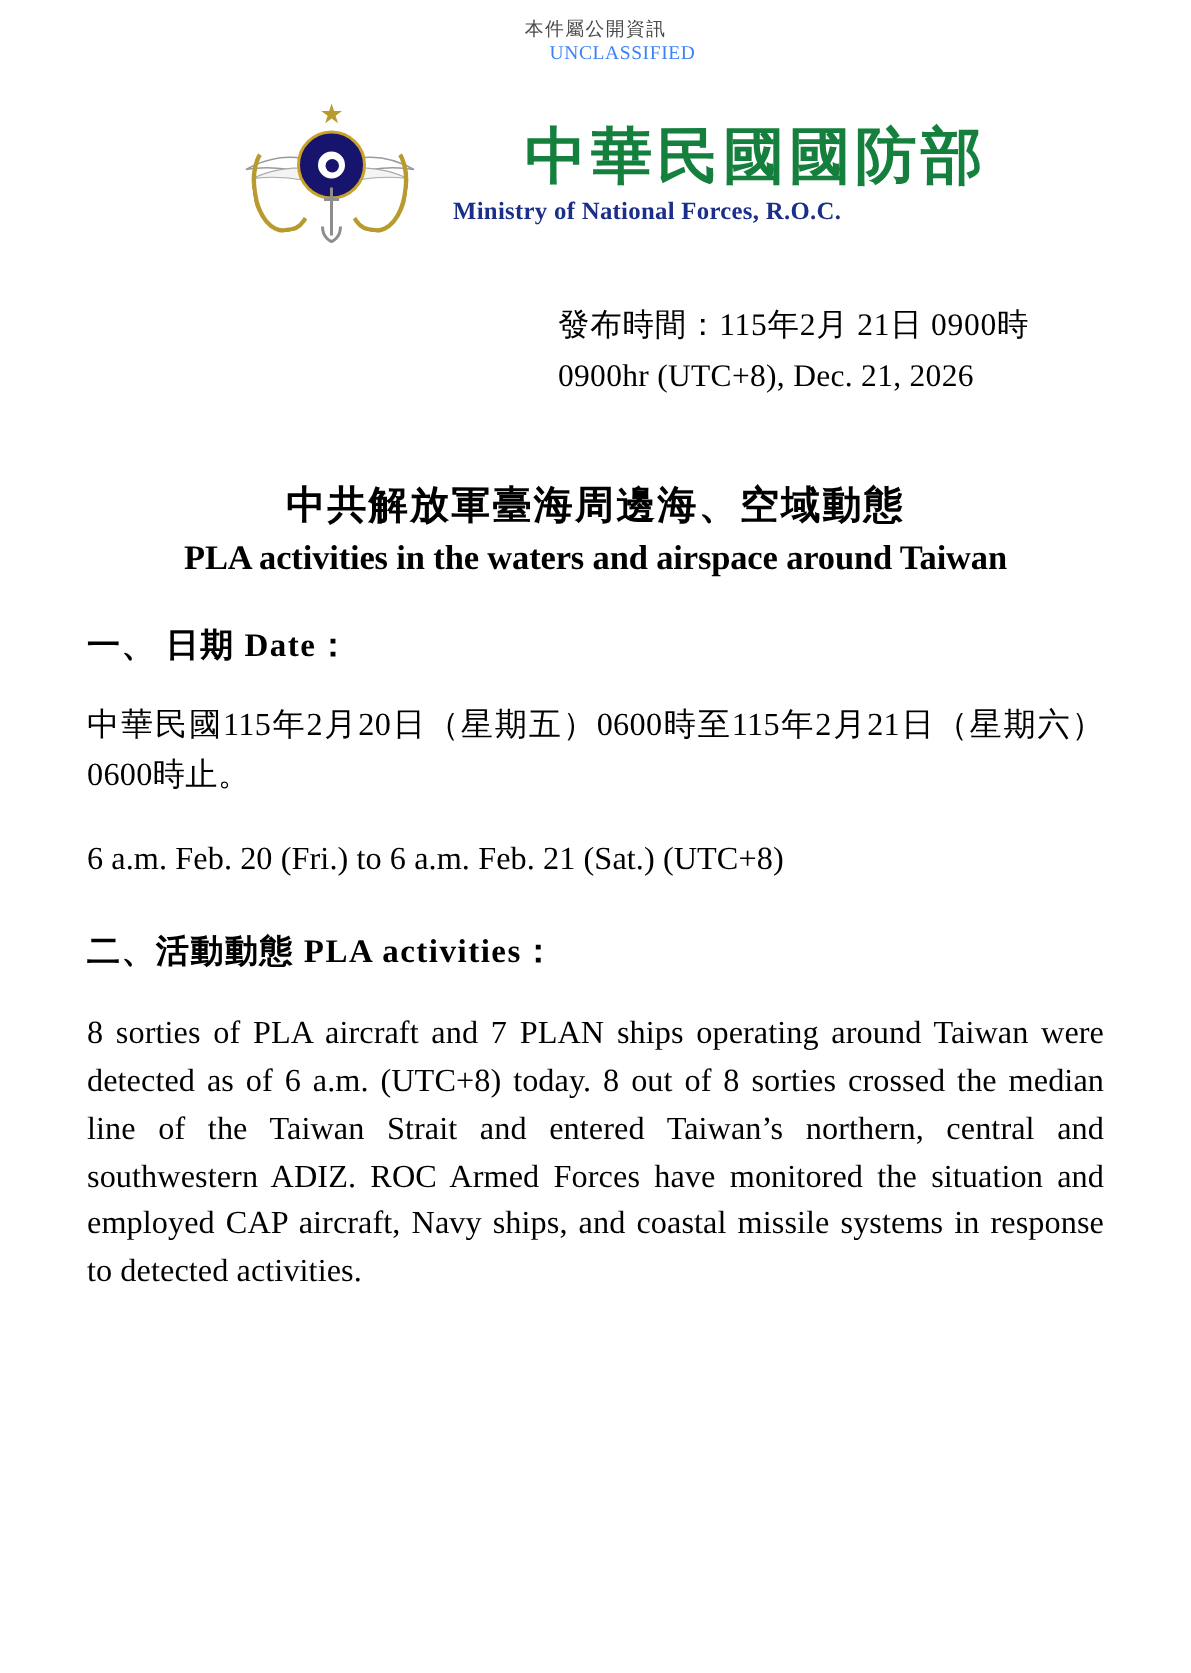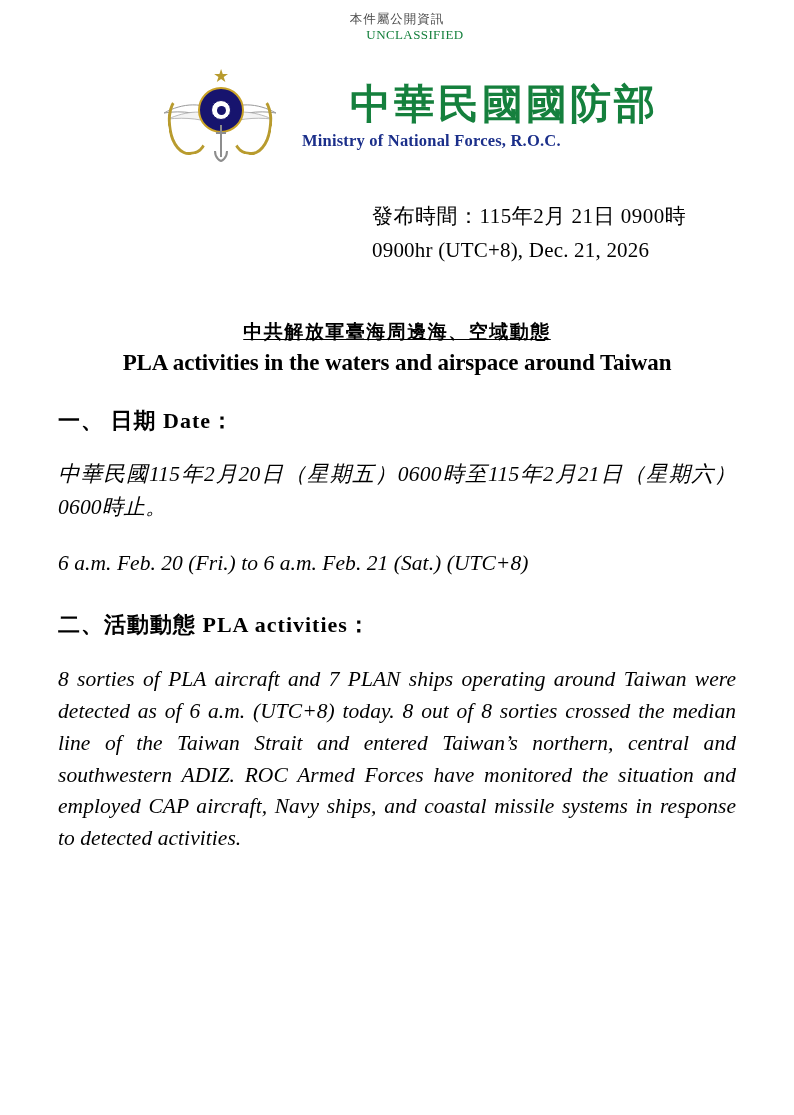--- a/index.html
+++ b/index.html
@@ -32,21 +32,21 @@
   }
   .classification .cn {
     font-size: 12.5px;
     letter-spacing: 1px;
     color: #4a4a4a;
     font-family: "Liberation Serif", "DejaVu Serif", serif;
   }
   .classification .en {
     font-size: 13px;
     letter-spacing: 0.4px;
-    color: #15803d;
+    color: #3b82f6;
     margin-left: 36px;
   }
 
   
   .masthead {
     margin-top: 18px;
     display: flex;
     align-items: center;
     justify-content: center;
     gap: 16px;
@@ -89,24 +89,23 @@
   }
   .release .line-cn { letter-spacing: 0.5px; }
   .release .line-en { letter-spacing: 0.2px; }
 
   
   .doc-title {
     margin-top: 52px;
     text-align: center;
   }
   .doc-title .t-cn {
-    font-size: 19px;
+    font-size: 26px;
     font-weight: bold;
     letter-spacing: 1.5px;
-    text-decoration: underline;
   }
   .doc-title .t-en {
     font-size: 23px;
     font-weight: bold;
     margin-top: 5px;
     letter-spacing: -0.1px;
   }
 
   
   .body-wrap {
@@ -116,21 +115,20 @@
     font-size: 22px;
     font-weight: bold;
     margin-top: 30px;
     letter-spacing: 1px;
   }
   .para {
     font-size: 21.5px;
     line-height: 1.52;
     margin-top: 22px;
     text-align: justify;
-    font-style: italic;
   }
   .para.cn { letter-spacing: 0.2px; }
   .para.en { letter-spacing: 0.05px; margin-top: 24px; }
   .tight { line-height: 1.48; }
 
   
   .em-wings {
     position: absolute;
     left: 6px; top: 36px;
     width: 120px; height: 34px;

